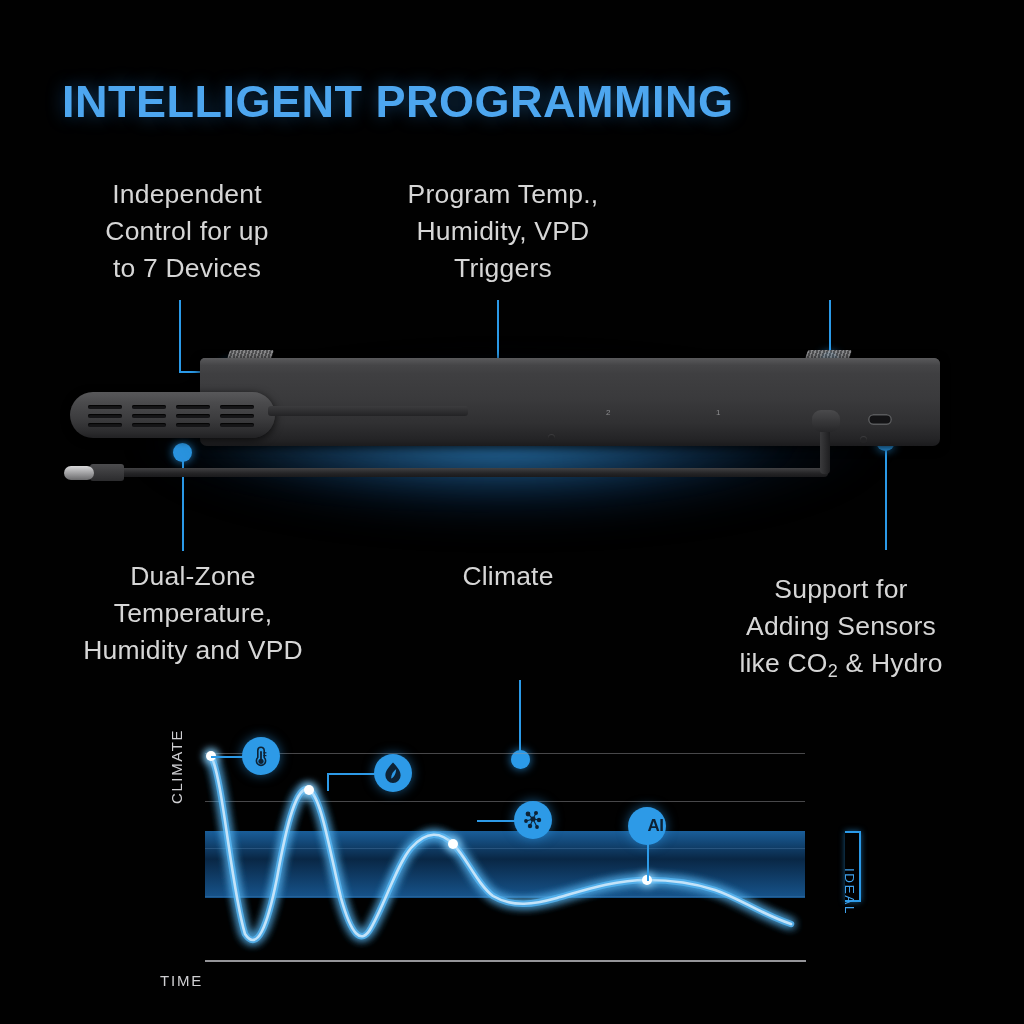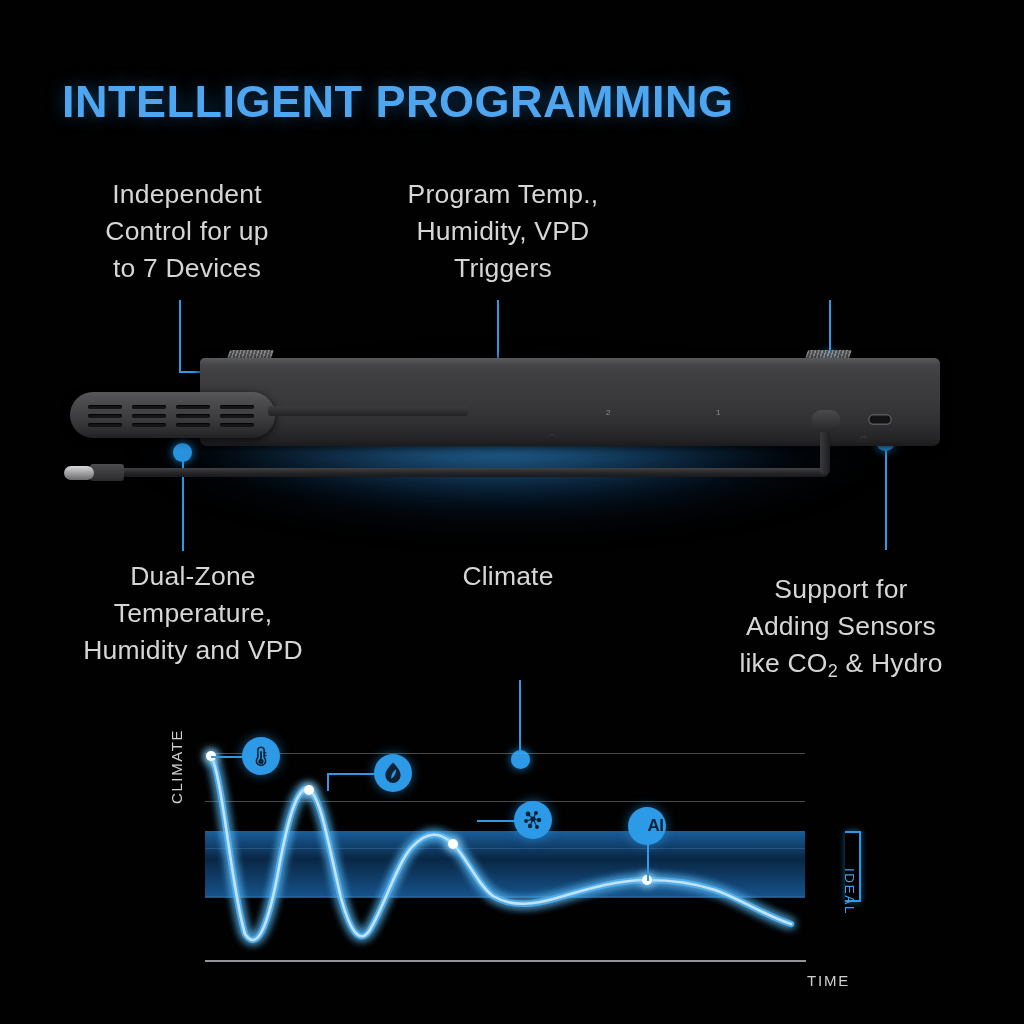--- a/index.html
+++ b/index.html
@@ -278,21 +278,21 @@
     font-size: 15px;
     letter-spacing: 1.6px;
     color: #cfcfd2;
     white-space: nowrap;
   }
   #x-axis-label {
     position: absolute;
     left: 0;
     top: 246px;
     width: 690px;
-    text-align: right;
+    text-align: left;
     font-size: 15px;
     letter-spacing: 1.8px;
     color: #cfcfd2;
   }
   #ideal-label {
     position: absolute;
     left: 652px;
     top: 130px;
     transform: rotate(90deg);
     transform-origin: left top;

